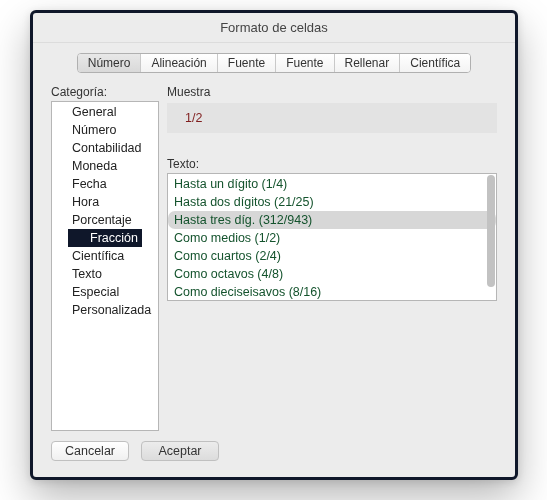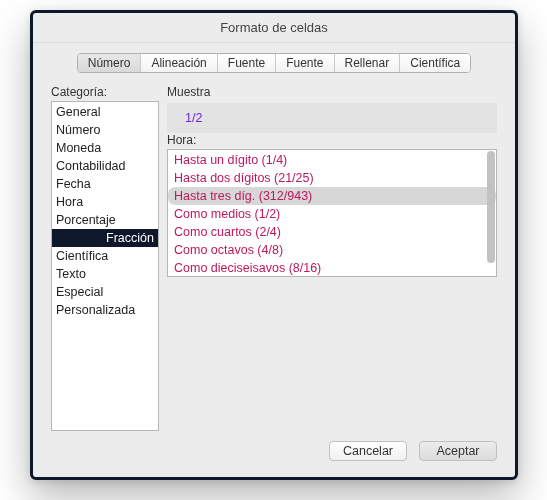--- a/index.html
+++ b/index.html
@@ -76,21 +76,21 @@
     font-size: 12px;
     color: #333;
     margin-bottom: 2px;
   }
   .listbox {
     flex: 1;
     background: #fff;
     border: 1px solid #b6b6b6;
     border-radius: 0;
     overflow: hidden;
-    padding: 1px 0;
+    padding: 1px 16px;
     min-height: 320px;
   }
   .listitem {
     padding: 1px 4px;
     font-size: 12.5px;
     line-height: 16px;
     color: #222;
     white-space: nowrap;
   }
   .listitem.selected {
@@ -100,62 +100,61 @@
   }
   .right {
     flex: 1;
     display: flex;
     flex-direction: column;
   }
   .sample-box {
     background: #e3e3e3;
     height: 30px;
     margin-top: 2px;
-    margin-bottom: 0;
+    margin-bottom: 24px;
     display: flex;
     align-items: center;
     padding-left: 18px;
     font-size: 12.5px;
-    color: #6d28d9;
+    color: #7f1d1d;
   }
   .type-container {
     position: relative;
     flex: 0 0 128px;
   }
   .type-list {
     border: 1px solid #b6b6b6;
     background: #fff;
     height: 128px;
     overflow: hidden;
     padding: 1px 0;
   }
   .type-item {
     padding: 1px 6px;
     font-size: 12.5px;
     line-height: 16px;
-    color: #be185d;
+    color: #14532d;
     white-space: nowrap;
     overflow: hidden;
   }
   .type-item.selected {
     background: #d7d7d7;
     border-radius: 7px;
   }
   .fake-scrollbar {
     position: absolute;
     right: 2px;
     top: 2px;
     width: 8px;
     height: 112px;
     background: #c2c2c2;
     border-radius: 4px;
   }
   .footer {
     display: flex;
-    justify-content: flex-end;
     padding: 10px 18px 16px 18px;
     gap: 12px;
   }
   .btn {
     min-width: 78px;
     height: 20px;
     border: 1px solid #c0c0c0;
     border-radius: 4px;
     background: linear-gradient(#ffffff,#f0f0f0);
     font-size: 12.5px;
@@ -189,39 +188,39 @@
       </div>
   </div>
 
   <div class="body">
 
     <div class="left">
       <div class="section-label">Categoría:</div>
       <div class="listbox" id="catlist">
           <div class="listitem">General</div>
           <div class="listitem">Número</div>
+          <div class="listitem">Contabilidad</div>
           <div class="listitem">Moneda</div>
-          <div class="listitem">Contabilidad</div>
           <div class="listitem">Fecha</div>
           <div class="listitem">Hora</div>
           <div class="listitem">Porcentaje</div>
           <div class="listitem selected">Fracción</div>
           <div class="listitem">Científica</div>
           <div class="listitem">Texto</div>
           <div class="listitem">Especial</div>
           <div class="listitem">Personalizada</div>
         </div>
     </div>
 
     <div class="right">
       <div class="section-label">Muestra</div>
       <div class="sample-box">
         <span>1/2</span>
       </div>
-      <div class="section-label">Hora:</div>
+      <div class="section-label">Texto:</div>
       <div class="type-container">
         <div class="type-list" id="typelist">
             <div class="type-item">Hasta un dígito (1/4)</div>
             <div class="type-item">Hasta dos dígitos (21/25)</div>
             <div class="type-item selected">Hasta tres díg. (312/943)</div>
             <div class="type-item">Como medios (1/2)</div>
             <div class="type-item">Como cuartos (2/4)</div>
             <div class="type-item">Como octavos (4/8)</div>
             <div class="type-item">Como dieciseisavos (8/16)</div>
           </div>

